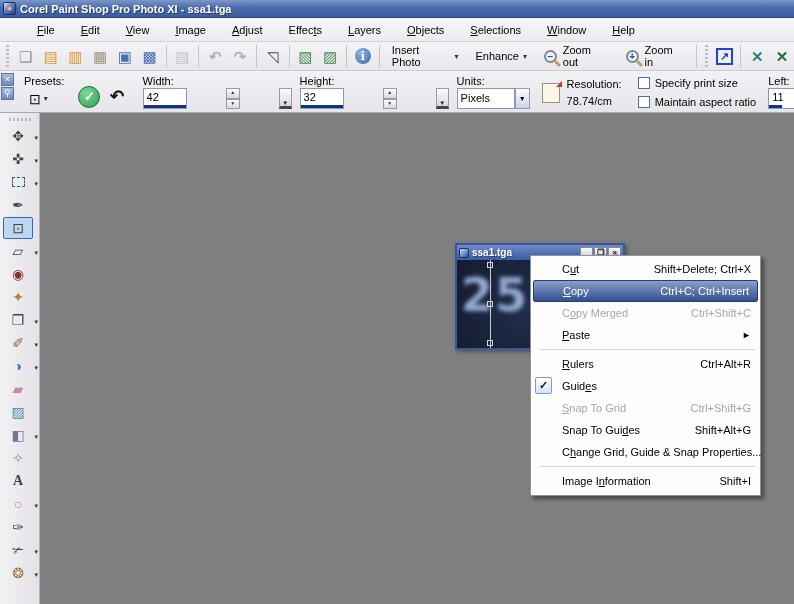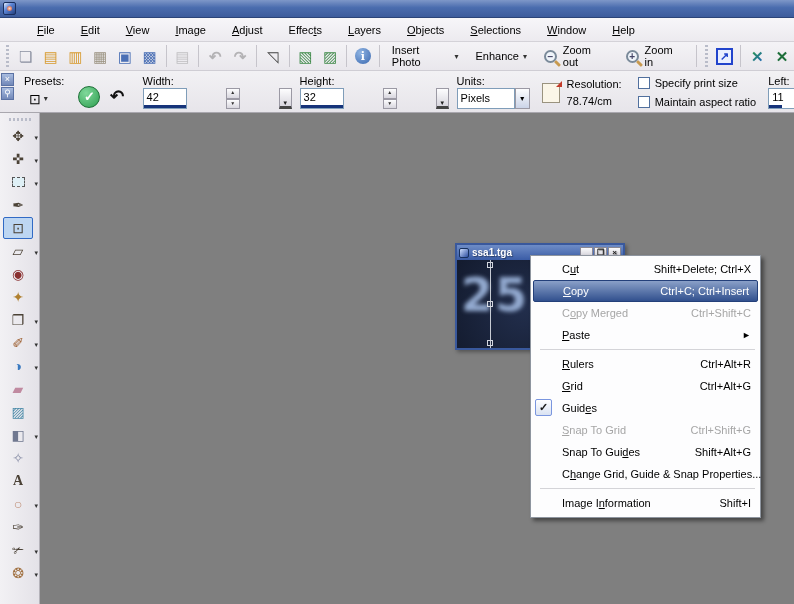--- a/index.html
+++ b/index.html
@@ -199,20 +199,21 @@
     display:flex; align-items:center; justify-content:center;
     font-size:11px; font-weight:bold; color:#1A1A1A;
   }
   u { text-decoration:underline; }
 </style>
 </head>
 <body>
 
 <div class="titlebar">
   <span class="app-icon"></span>
+  <span>Corel Paint Shop Pro Photo XI - ssa1.tga</span>
 </div>
 
 <div class="menubar">
   <span class="mitem"><u>F</u>ile</span>
   <span class="mitem"><u>E</u>dit</span>
   <span class="mitem"><u>V</u>iew</span>
   <span class="mitem"><u>I</u>mage</span>
   <span class="mitem"><u>A</u>djust</span>
   <span class="mitem">Effec<u>t</u>s</span>
   <span class="mitem"><u>L</u>ayers</span>
@@ -532,24 +533,20 @@
   <div class="citem">
     <span><u>P</u>aste</span>
     <span class="subarrow">►</span>
   </div>
   <div class="csep"></div>
   <div class="citem">
     <span><u>R</u>ulers</span>
     <span class="sc">Ctrl+Alt+R</span>
   </div>
   <div class="citem">
-    <span><u>G</u>rid</span>
-    <span class="sc">Ctrl+Alt+G</span>
-  </div>
-  <div class="citem">
     <span class="chkbox">
         <span>✓</span>
       </span>
     <span>Guid<u>e</u>s</span>
   </div>
   <div class="citem dis">
     <span><u>S</u>nap To Grid</span>
     <span class="sc">Ctrl+Shift+G</span>
   </div>
   <div class="citem">

